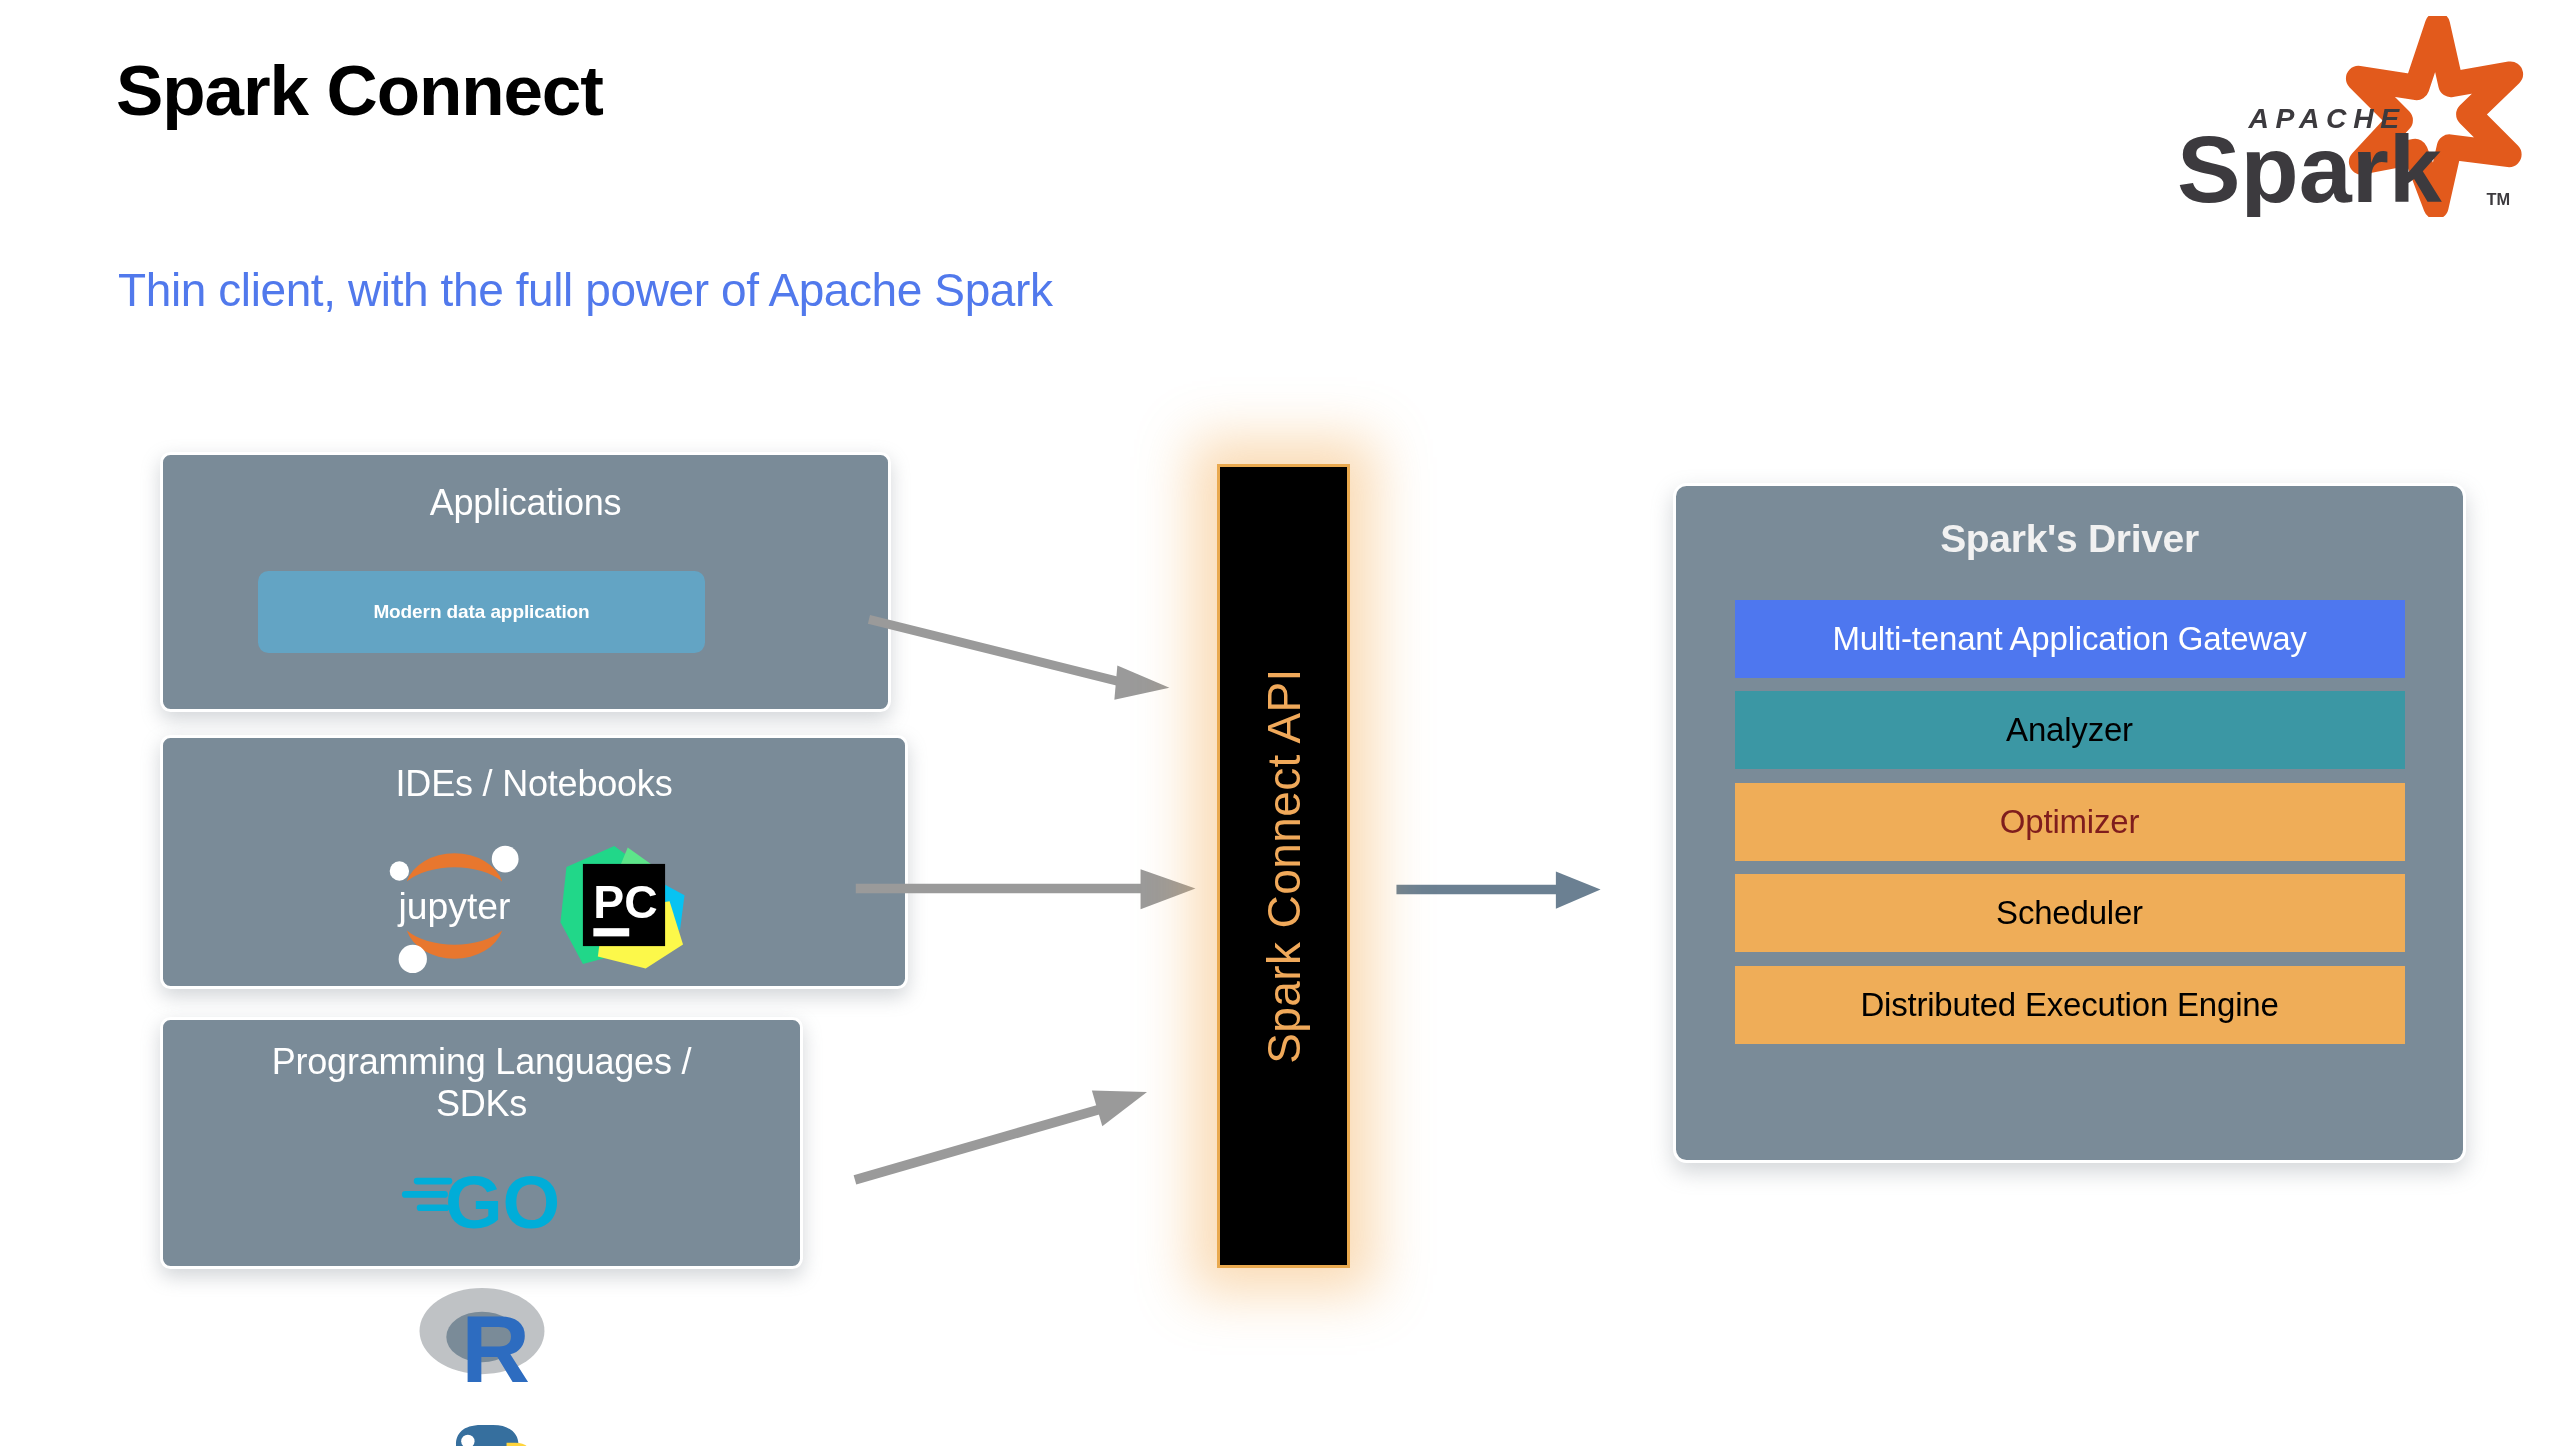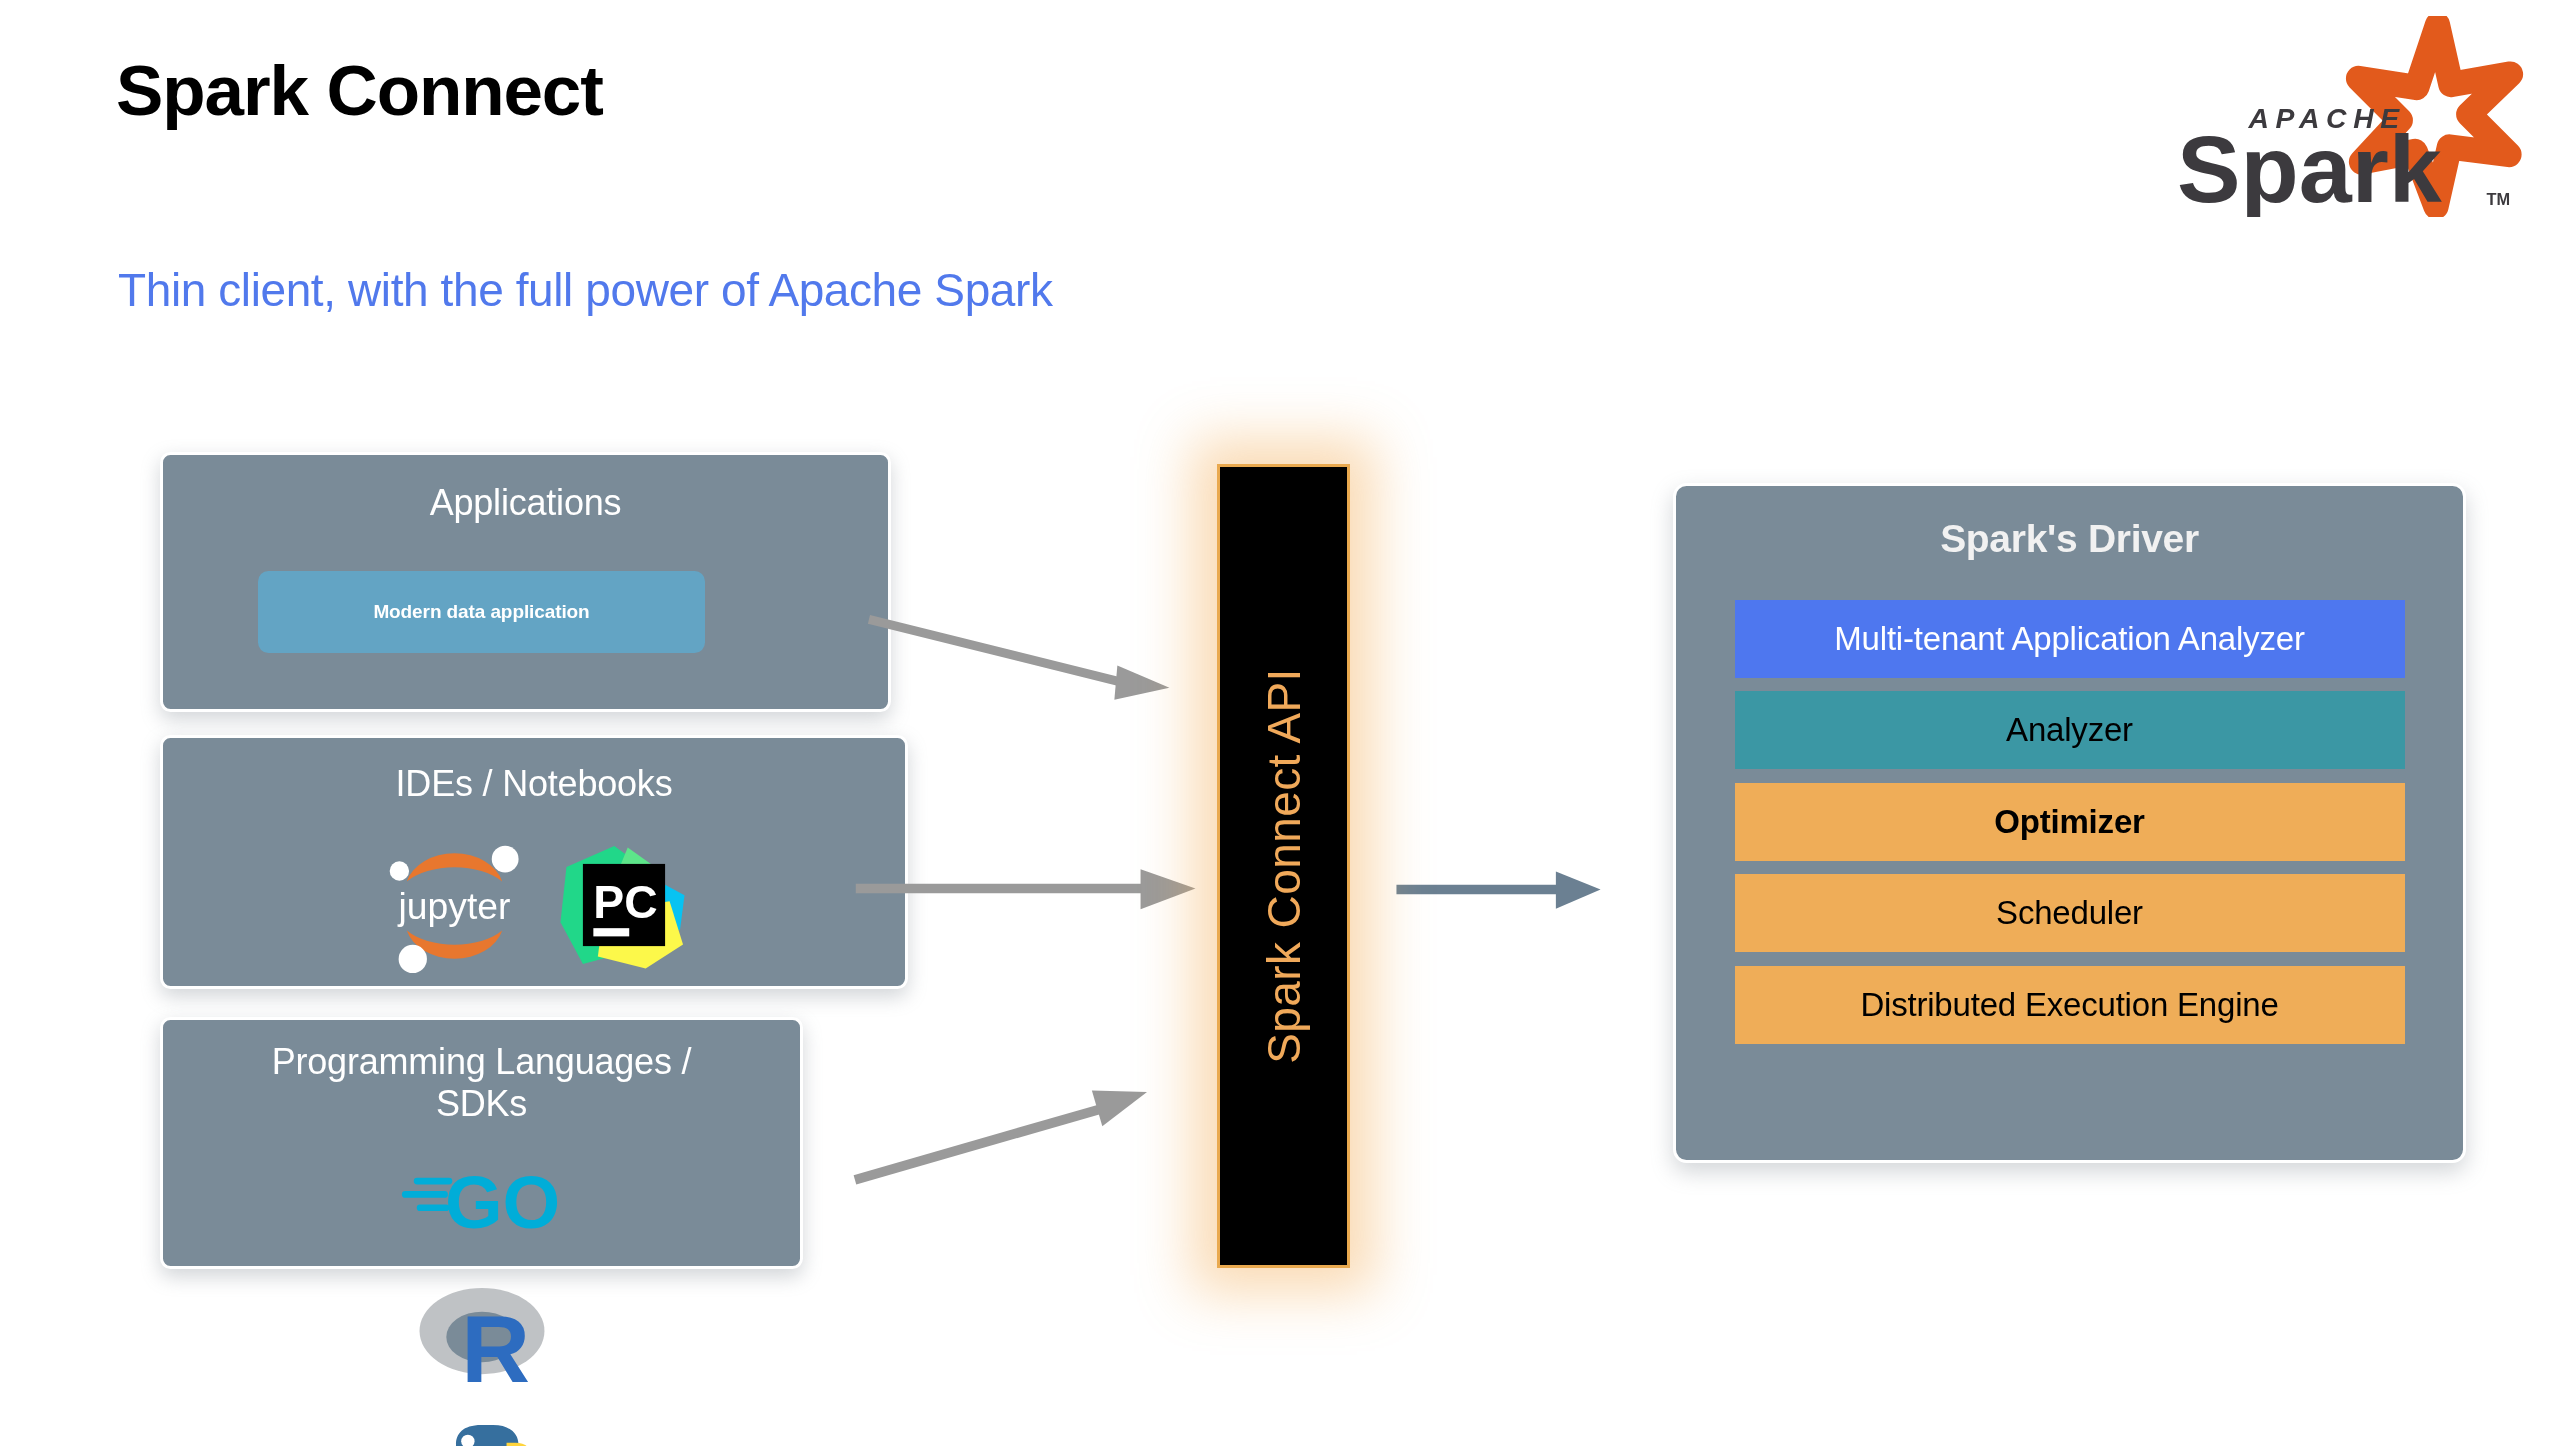--- a/index.html
+++ b/index.html
@@ -290,26 +290,26 @@
   </svg>
 
   <div id="api-bar">
     <div id="api-bar-label">Spark Connect API</div>
   </div>
 
   <div id="driver-panel">
     <div id="driver-title">Spark's Driver</div>
     <div id="driver-rows">
       <div class="driver-row" style="background:#4e77ef;color:#ffffff;">
-        <span>Multi-tenant Application Analyzer</span>
+        <span>Multi-tenant Application Gateway</span>
       </div>
       <div class="driver-row" style="background:#3b97a4;color:#000000;">
         <span>Analyzer</span>
       </div>
-      <div class="driver-row" style="background:#efad58;color:#000000;font-weight:bold;">
+      <div class="driver-row" style="background:#efad58;color:#7f1d1d;">
         <span>Optimizer</span>
       </div>
       <div class="driver-row" style="background:#efad58;color:#000000;">
         <span>Scheduler</span>
       </div>
       <div class="driver-row" style="background:#efad58;color:#000000;">
         <span>Distributed Execution Engine</span>
       </div>
     </div>
   </div>

